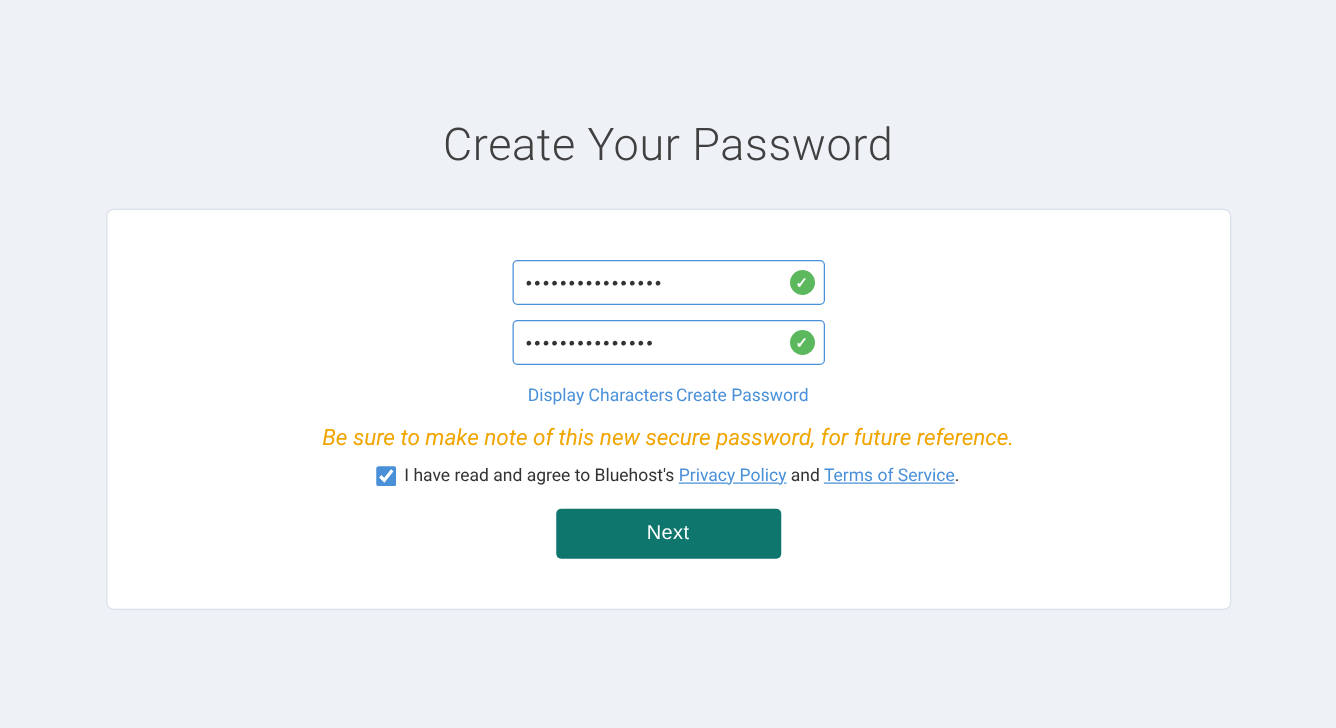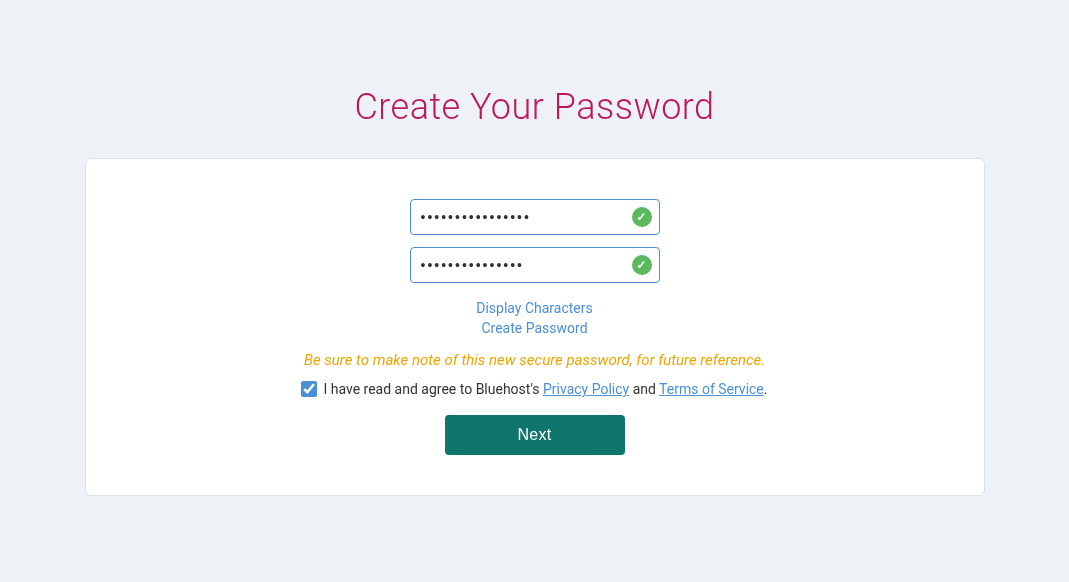--- a/index.html
+++ b/index.html
@@ -16,21 +16,21 @@
       display: flex;
       flex-direction: column;
       align-items: center;
       justify-content: center;
       overflow: hidden;
     }
 
     .page-title {
       font-size: 36px;
       font-weight: 300;
-      color: #be185d;
+      color: #404040;
       margin-bottom: 30px;
       letter-spacing: 0.5px;
     }
 
     .card {
       background: #ffffff;
       border: 1px solid #d8e0ea;
       border-radius: 6px;
       width: 900px;
       padding: 40px 60px 40px 60px;
@@ -73,40 +73,40 @@
 
     .check-icon::after {
       content: '✓';
       color: white;
       font-size: 12px;
       font-weight: bold;
     }
 
     .links-row {
       display: flex;
-      flex-direction: column;
+      flex-direction: row;
       align-items: center;
       margin-top: 4px;
       margin-bottom: 14px;
       gap: 2px;
     }
 
     .link-btn {
       background: none;
       border: none;
       color: #4a90d9;
       font-size: 14px;
       cursor: pointer;
       text-decoration: none;
       padding: 1px 0;
     }
 
     .warning-text {
       color: #f0a500;
-      font-size: 15px;
+      font-size: 18px;
       font-style: italic;
       text-align: left;
       margin-bottom: 12px;
     }
 
     .agree-row {
       display: flex;
       align-items: flex-end;
       gap: 6px;
       margin-bottom: 18px;

